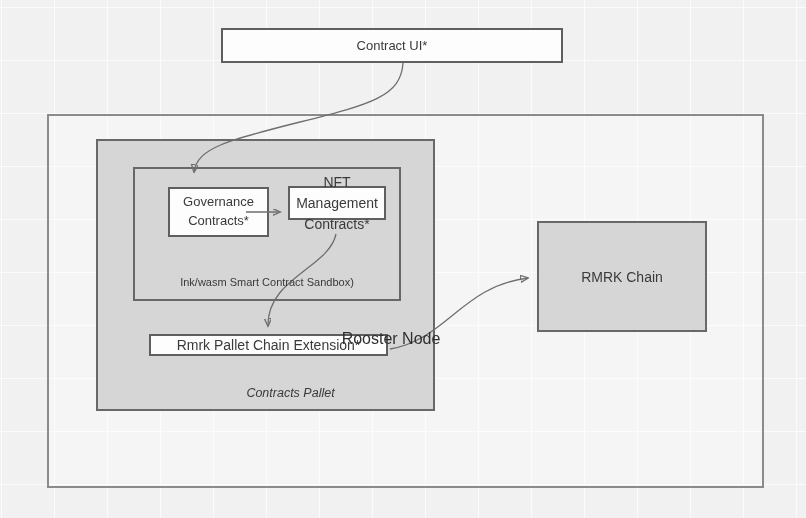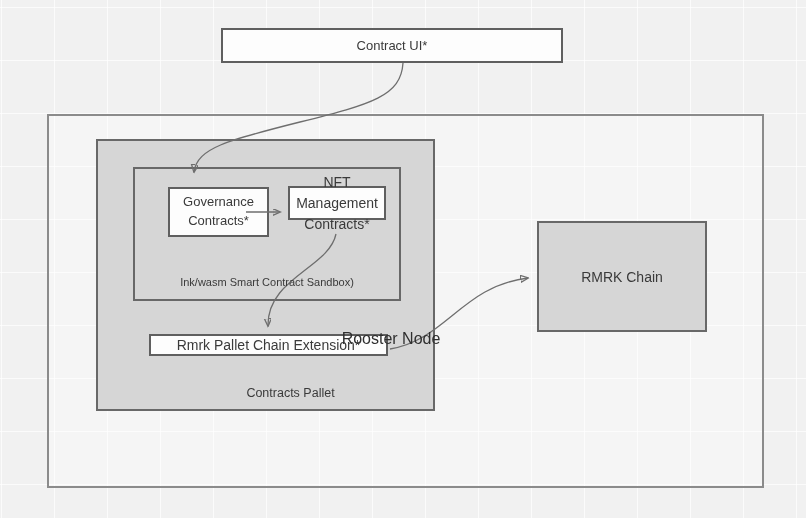--- a/index.html
+++ b/index.html
@@ -111,17 +111,17 @@
       </marker>
     </defs>
     <path d="M403,63 C401,96 372,104 300,122 C228,140 197,148 194,172" marker-end="url(#arrow)"></path>
     <path d="M246,212 L280,212" marker-end="url(#arrow)"></path>
     <path d="M336,234 C329,268 267,278 268,326" marker-end="url(#arrow)"></path>
     <path d="M390,349 C446,340 462,286 528,278" marker-end="url(#arrow)"></path>
   </svg>
 
   <div class="container-label" id="sandbox-label-real" style="position:absolute;left:133px;width:268px;top:276px;font-size:11px;">Ink/wasm Smart Contract Sandbox)</div>
 
-  <div class="container-label" style="position:absolute;left:96px;width:389px;top:386px;font-size:12.5px;">Contracts Pallet</div>
+  <div class="container-label" style="position:absolute;left:96px;width:389px;top:386px;font-size:12.5px;font-style:italic;">Contracts Pallet</div>
 
   <div id="rooster-label">Rooster Node</div>
 
 </div>
 
 </body></html>

